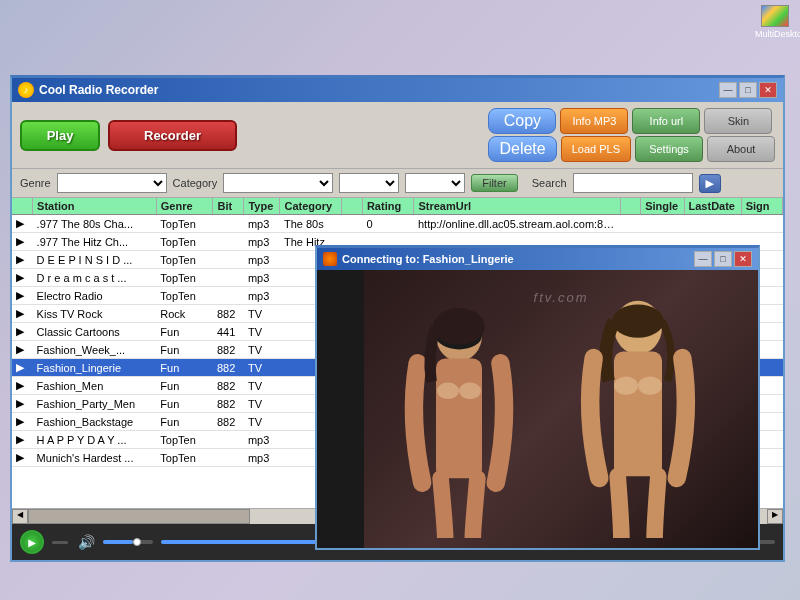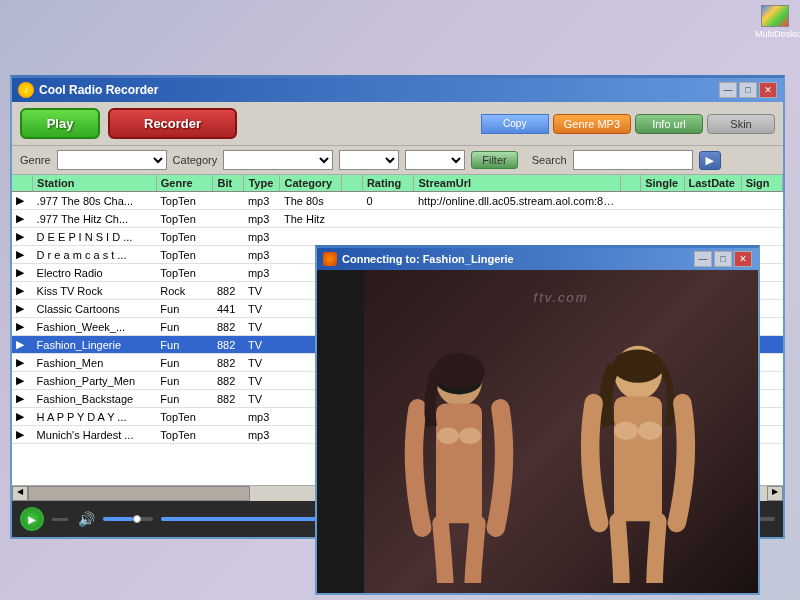--- a/index.html
+++ b/index.html
@@ -139,23 +139,23 @@
       margin-left: auto;
     }
     .btn-row {
       display: flex;
       gap: 4px;
     }
     .btn-blue {
       background: linear-gradient(to bottom, #88bbff, #5588dd);
       color: white;
       border: 1px solid #4477cc;
-      border-radius: 0;
+      border-radius: 8px;
       padding: 3px 10px;
-      font-size: 10px;
+      font-size: 16px;
       cursor: pointer;
       min-width: 68px;
       text-align: center;
     }
     .btn-orange {
       background: linear-gradient(to bottom, #ffaa44, #dd7722);
       color: white;
       border: 1px solid #bb5511;
       border-radius: 4px;
       padding: 3px 10px;
@@ -356,21 +356,21 @@
       left: 60%;
       border: 1px solid #aaa;
     }
 
     
     .popup-window {
       position: absolute;
       top: 245px;
       left: 315px;
       width: 445px;
-      height: 350px;
+      height: 305px;
       background: #2a2a2a;
       border: 2px solid #6699cc;
       border-top: 3px solid #4477bb;
       z-index: 10;
     }
     .popup-title-bar {
       background: linear-gradient(to right, #2255aa, #6699dd);
       color: white;
       padding: 3px 6px;
       display: flex;
@@ -462,23 +462,29 @@
     </div>
   </div>
 
   <div class="toolbar">
     <button class="btn-play">Play</button>
     <button class="btn-record">Recorder</button>
 
     <div class="toolbar-right">
       <div class="btn-row">
         <button class="btn-blue">Copy</button>
-        <button class="btn-orange">Genre MP3</button>
+        <button class="btn-orange">Info MP3</button>
         <button class="btn-green-sm">Info url</button>
         <button class="btn-gray">Skin</button>
+      </div>
+      <div class="btn-row">
+        <button class="btn-blue">Delete</button>
+        <button class="btn-orange">Load PLS</button>
+        <button class="btn-green-sm">Settings</button>
+        <button class="btn-gray">About</button>
       </div>
     </div>
   </div>
 
   <div class="filter-bar">
     <span class="filter-label">Genre</span>
     <select class="filter-select filter-select-md">
       <option></option>
     </select>
     <span class="filter-label">Category</span>

